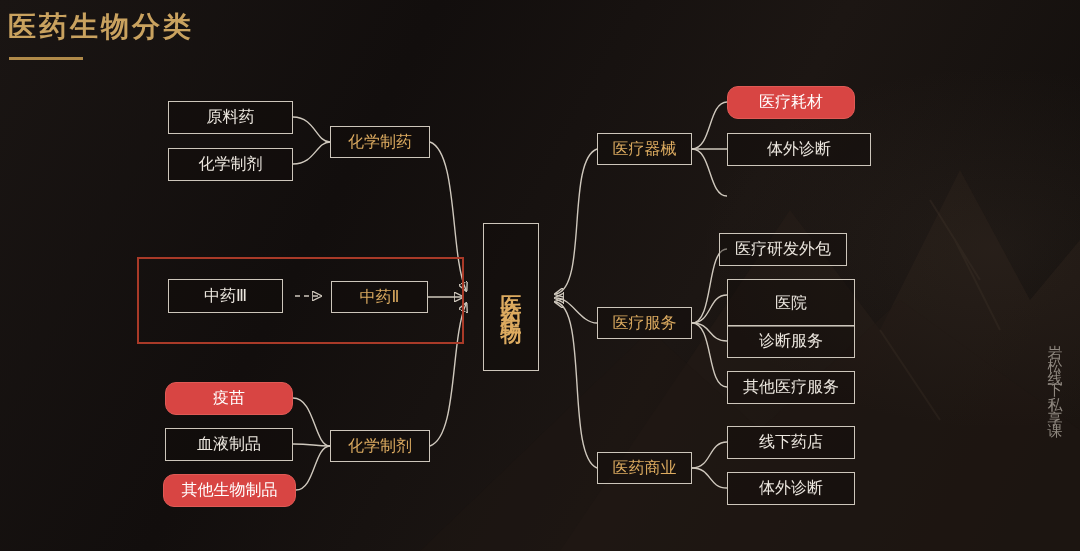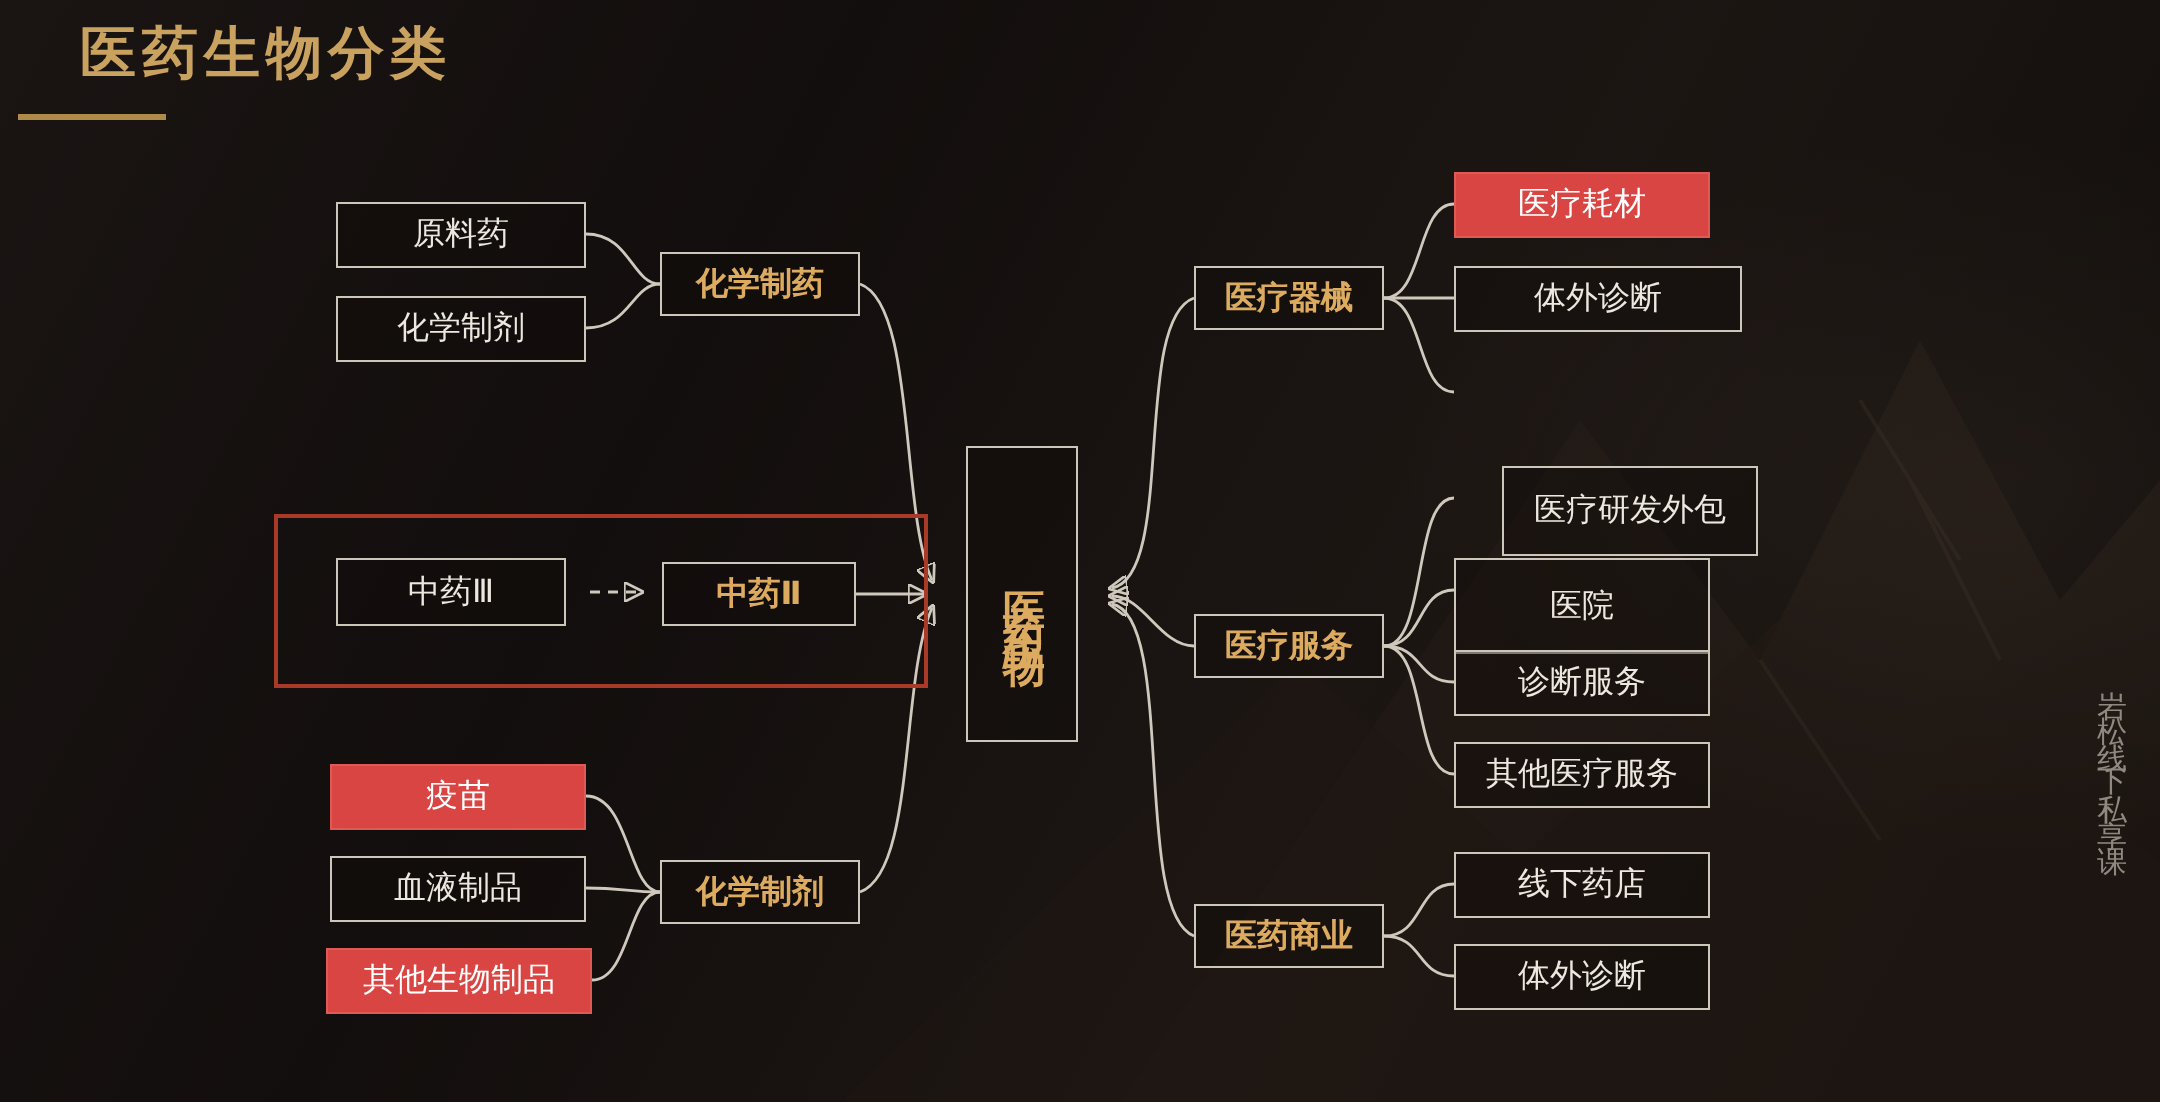--- a/index.html
+++ b/index.html
@@ -8,30 +8,30 @@
     background:linear-gradient(118deg,#1a1513 0%,#120e0d 32%,#1c1613 62%,#0f0c0a 100%);
     font-family:"Liberation Sans","DejaVu Sans",sans-serif;
   }
   .bg-svg{position:absolute;inset:0;pointer-events:none;}
   .glow{
     position:absolute;inset:0;pointer-events:none;
     background:radial-gradient(ellipse 420px 260px at 92% 45%, rgba(130,108,90,0.10), transparent 70%);
   }
   .title{
     position:absolute;left:8px;top:8px;
-    font-size:28px;font-weight:bold;color:#c9a25f;letter-spacing:3px;margin-left:32px;
+    font-size:28px;font-weight:bold;color:#c9a25f;letter-spacing:3px;
   }
   .title-underline{position:absolute;left:9px;top:57px;width:74px;height:3px;background:#b08a49;}
   .n{
     position:absolute;display:flex;align-items:center;justify-content:center;
     box-sizing:border-box;border:1px solid #cdc6bb;color:#ece7df;
     font-size:16px;white-space:nowrap;background:rgba(16,12,10,0.42);
   }
-  .n.gold{color:#dcab60;font-weight:bold;}
-  .n.red{background:#d84543;border-color:#df5a55;color:#ffffff;}
+  .n.gold{color:#dcab60;font-weight:normal;}
+  .n.red{background:#d84543;border-color:#df5a55;color:#ffffff;border-radius:11px;}
   .center-n{
     writing-mode:vertical-rl;text-orientation:upright;
     font-size:21px;font-weight:bold;color:#dcab60;letter-spacing:9px;
   }
   .hl{position:absolute;border:2px solid #a93a28;background:transparent;}
   .wm{
     position:absolute;right:16px;top:333px;
     writing-mode:vertical-rl;text-orientation:upright;
     color:#a49d94;font-size:15px;letter-spacing:13px;opacity:.85;
   }
@@ -99,21 +99,21 @@
   <div class="n gold" style="left:330px;top:430px;width:100px;height:32px">化学制剂</div>
 
   <div class="n center-n" style="left:483px;top:223px;width:56px;height:148px">医药生物</div>
 
   <div class="n gold" style="left:597px;top:133px;width:95px;height:32px">医疗器械</div>
   <div class="n gold" style="left:597px;top:452px;width:95px;height:32px">医药商业</div>
   <div class="n gold" style="left:597px;top:307px;width:95px;height:32px">医疗服务</div>
 
   <div class="n red" style="left:727px;top:86px;width:128px;height:33px">医疗耗材</div>
   <div class="n" style="left:727px;top:133px;width:144px;height:33px">体外诊断</div>
-  <div class="n" style="left:751px;top:233px;width:128px;height:45px">医疗研发外包</div>
+  <div class="n" style="left:719px;top:233px;width:128px;height:33px">医疗研发外包</div>
   <div class="n" style="left:727px;top:279px;width:128px;height:48px">医院</div>
   <div class="n" style="left:727px;top:325px;width:128px;height:33px">诊断服务</div>
   <div class="n" style="left:727px;top:371px;width:128px;height:33px">其他医疗服务</div>
   <div class="n" style="left:727px;top:426px;width:128px;height:33px">线下药店</div>
   <div class="n" style="left:727px;top:472px;width:128px;height:33px">体外诊断</div>
 
   <div class="wm">岩松线下私享课</div>
 
 </div>
 

